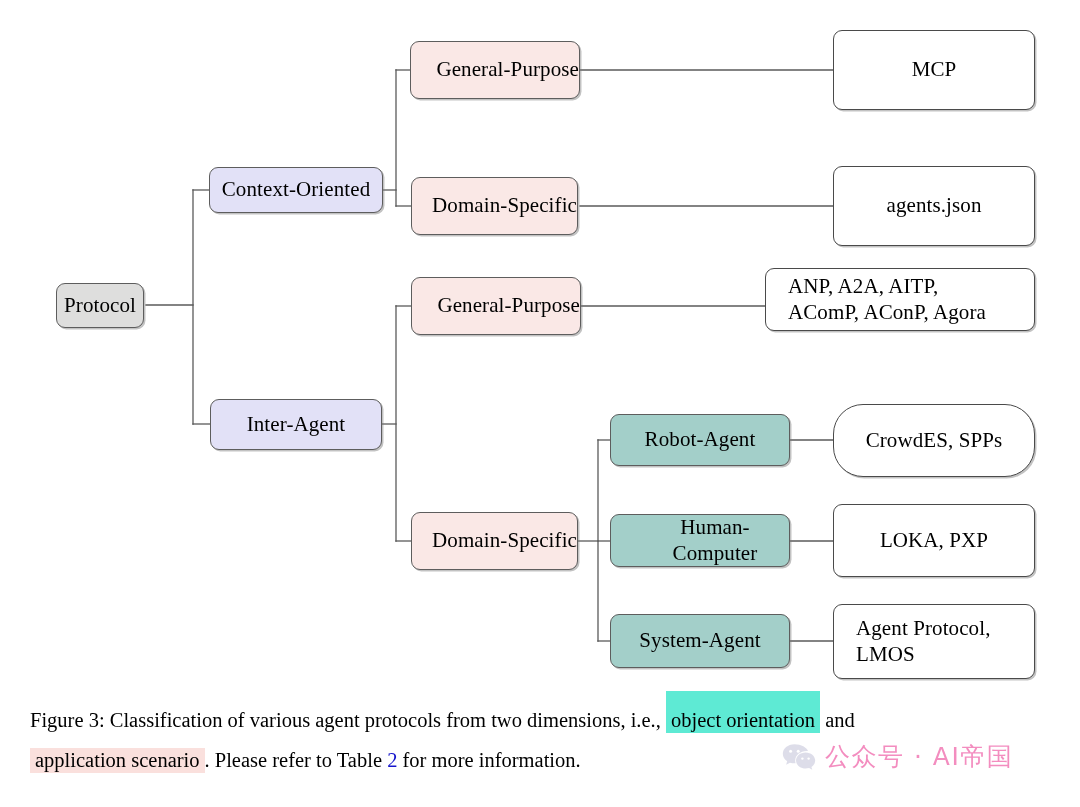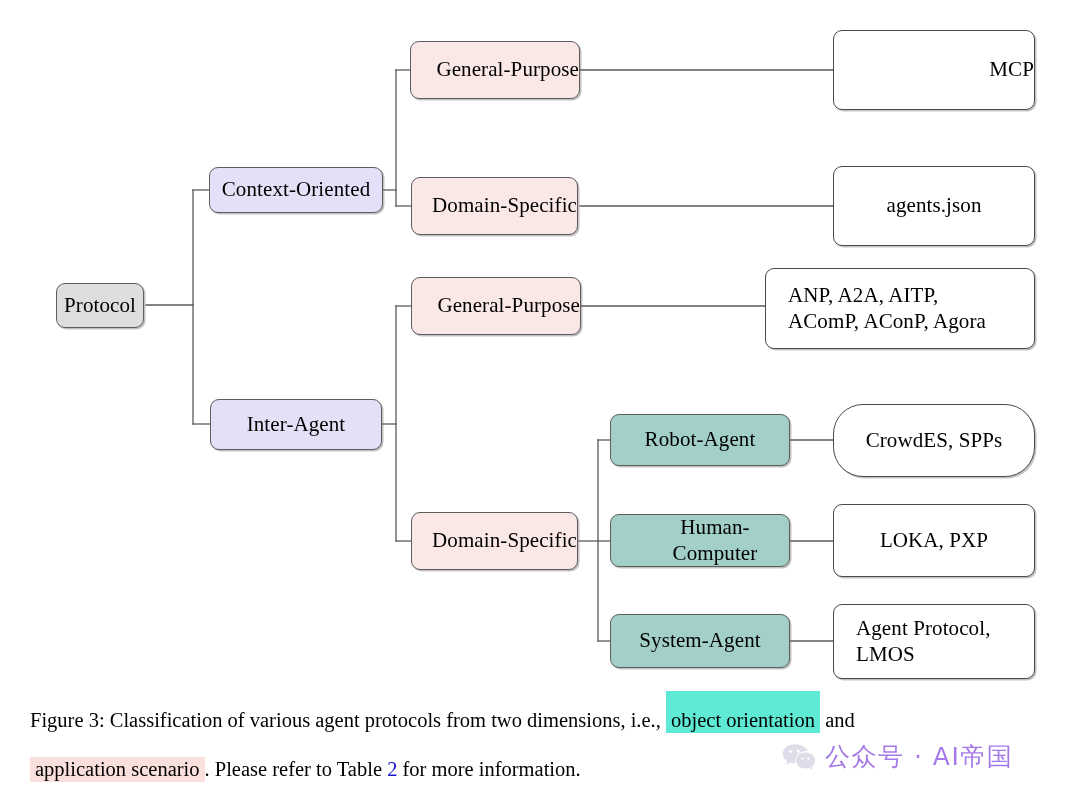--- a/index.html
+++ b/index.html
@@ -77,37 +77,37 @@
     background: #5eead4;
     padding: 18px 5px 2px 5px;
   }
   #caption .hl-pink {
     background: #fae0dd;
     padding: 1px 5px 2px 5px;
   }
   #caption .ref-link {
     color: #1414cc;
   }
-  #caption .line2 { display: block; margin-top: 16px; }
+  #caption .line2 { display: block; margin-top: 7px; }
 
   
   #watermark {
     position: absolute;
     left: 782px;
     top: 740px;
     display: flex;
     align-items: center;
     gap: 9px;
     opacity: 0.62;
     pointer-events: none;
   }
   #watermark .wm-text {
     font-family: "DejaVu Sans", "Liberation Sans", sans-serif;
     font-size: 25px;
-    color: #6d28d9;
+    color: #ec4899;
     letter-spacing: 1.5px;
     white-space: nowrap;
   }
   #watermark .wm-icon { line-height: 0; }
 </style>
 </head>
 <body>
 
 <div id="page">
 
@@ -176,27 +176,27 @@
     <div class="node scenario" style="left:610px; top:414px; width:180px; height:52px; font-size:21px;">
       <span>Robot-Agent</span>
     </div>
     <div class="node scenario" style="left:610px; top:514px; width:180px; height:53px; font-size:21px;padding-left:30px;">
       <span>Human-Computer</span>
     </div>
     <div class="node scenario" style="left:610px; top:614px; width:180px; height:54px; font-size:21px;">
       <span>System-Agent</span>
     </div>
 
-    <div class="node leaf" style="left:833px; top:30px; width:202px; height:80px; font-size:21px;justify-content:flex-end;">
+    <div class="node leaf" style="left:833px; top:30px; width:202px; height:80px; font-size:21px;">
       <span>MCP</span>
     </div>
     <div class="node leaf" style="left:833px; top:166px; width:202px; height:80px; font-size:21px;">
       <span>agents.json</span>
     </div>
-    <div class="node leaf left-text" style="left:765px; top:268px; width:270px; height:81px; font-size:21px;">
+    <div class="node leaf left-text" style="left:765px; top:268px; width:270px; height:63px; font-size:21px;">
       <span>ANP, A2A, AITP,
 AComP, AConP, Agora</span>
     </div>
     <div class="node leaf" style="left:833px; top:404px; width:202px; height:73px; font-size:21px;border-radius:30px;">
       <span>CrowdES, SPPs</span>
     </div>
     <div class="node leaf" style="left:833px; top:504px; width:202px; height:73px; font-size:21px;">
       <span>LOKA, PXP</span>
     </div>
     <div class="node leaf left-text" style="left:833px; top:604px; width:202px; height:75px; font-size:21px;">

